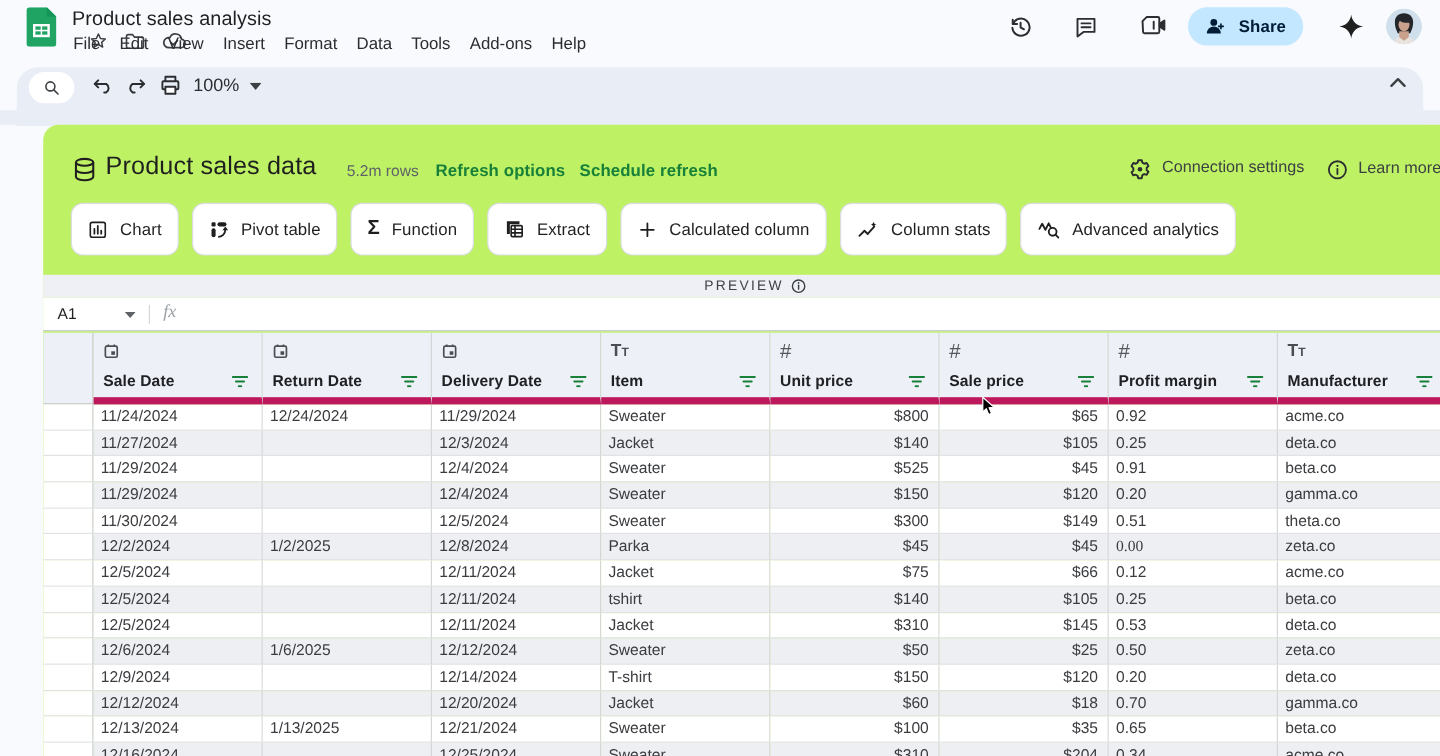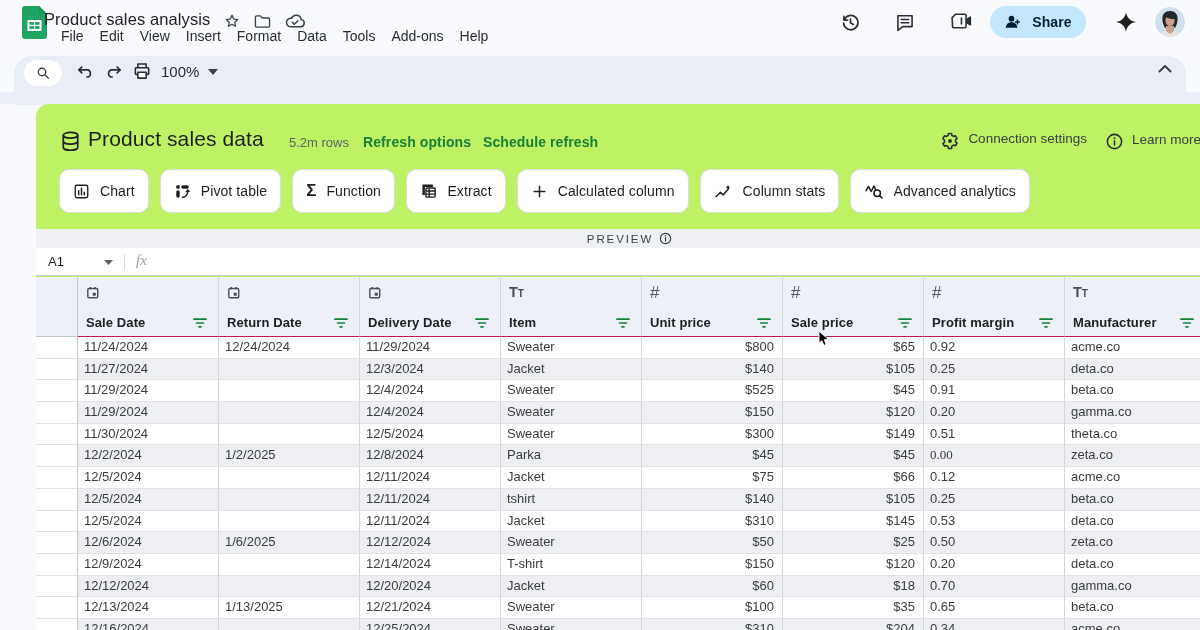--- a/index.html
+++ b/index.html
@@ -9,21 +9,21 @@
     background:#f8fafd;
     position:relative;
     color:#1f1f1f;
     -webkit-font-smoothing:antialiased;
   }
   svg { display:block; }
 
   
   .topbar { position:absolute; left:0; top:0; width:1200px; height:56px; }
   .logo { position:absolute; left:22px; top:6px; }
-  .title-row { position:absolute; left:44px; top:7px; height:22px; display:flex; align-items:flex-end; }
+  .title-row { position:absolute; left:60px; top:7px; height:22px; display:flex; align-items:flex-start;flex-direction:column; }
   .doc-title { font-size:16.5px; color:#1f1f1f; letter-spacing:0.1px; }
   .title-icons { display:flex; align-items:center; margin-left:14px; gap:14px; }
   .menu-row { position:absolute; left:53px; top:26px; display:flex; }
   .menu-item { font-size:14px; color:#2b2d30; padding:1px 8px; border-radius:6px; line-height:19px; }
   .icon-btn { display:flex; align-items:center; justify-content:center; }
   .hist-btn { position:absolute; right:339px; top:12px; }
   .comment-btn { position:absolute; right:285px; top:12px; }
   .video-btn { position:absolute; right:228px; top:12px; }
   .share-btn { position:absolute; right:114px; top:6px; width:96px; height:32px; background:#c2e7ff; border-radius:16px; display:flex; align-items:center; justify-content:center; gap:8px; }
   .share-label { font-size:14px; font-weight:700; color:#001d35; letter-spacing:0.1px; }
@@ -67,21 +67,21 @@
   .formula-bar { position:absolute; left:0; top:144px; width:100%; height:28px; background:#fff; border-bottom:1px solid #c9ccd1; }
   .cell-ref { position:absolute; left:12px; top:6px; font-size:13px; color:#202124; }
   .ref-caret { position:absolute; left:68px; top:12px; }
   .fb-divider { position:absolute; left:88px; top:6px; width:1px; height:16px; background:#d5d8db; }
   .fx { position:absolute; left:100px; top:4px; font-size:15px; font-style:italic; color:#9aa0a6; font-family:"Liberation Serif", serif; }
 
   
   .grid-area { position:absolute; left:0; top:173px; width:1181px; height:353px; overflow:hidden; }
   .grid-table { position:absolute; left:0; top:0; display:grid; grid-template-columns:42px repeat(8, 141px); }
   .corner-cell { background:#edf0f6; border-right:1px solid #c3c6c9; border-bottom:1px solid #c6c9cc; height:60px; }
-  .head-cell { position:relative; background:#edf0f6; border-right:1px solid #d4d6d9; border-bottom:1px solid #be185d; height:60px; padding:9px 8px 6px 8px; display:flex; flex-direction:column; }
+  .head-cell { position:relative; background:#edf0f6; border-right:1px solid #d4d6d9; border-bottom:6px solid #be185d; height:60px; padding:9px 8px 6px 8px; display:flex; flex-direction:column; }
   .type-ico { height:16px; color:#5b5e63; font-size:13px; line-height:13px; }
   .tt-big { font-size:14.5px; font-weight:700; color:#4a4d51; }
   .tt-small { font-size:10px; font-weight:700; color:#4a4d51; }
   .hash { font-size:17px; font-weight:400; color:#55585c; line-height:14px; }
   .head-bottom { margin-top:auto; display:flex; align-items:center; }
   .head-label { font-size:13px; font-weight:700; color:#202124; letter-spacing:0.1px; white-space:nowrap; }
   .filter-ico { margin-left:auto; margin-right:3px; }
   .gutter-cell { background:#ffffff; border-right:1px solid #c3c6c9; border-bottom:1px solid #e0e2e5; }
   .data-cell { background:#ffffff; border-right:1px solid #d4d6d9; border-bottom:1px solid #e0e2e4; font-size:13px; color:#3a3c3f; line-height:20.7px; height:21.7px; padding:0 8px 0 6px; white-space:nowrap; overflow:hidden; }
   .cell-right { text-align:right; }

